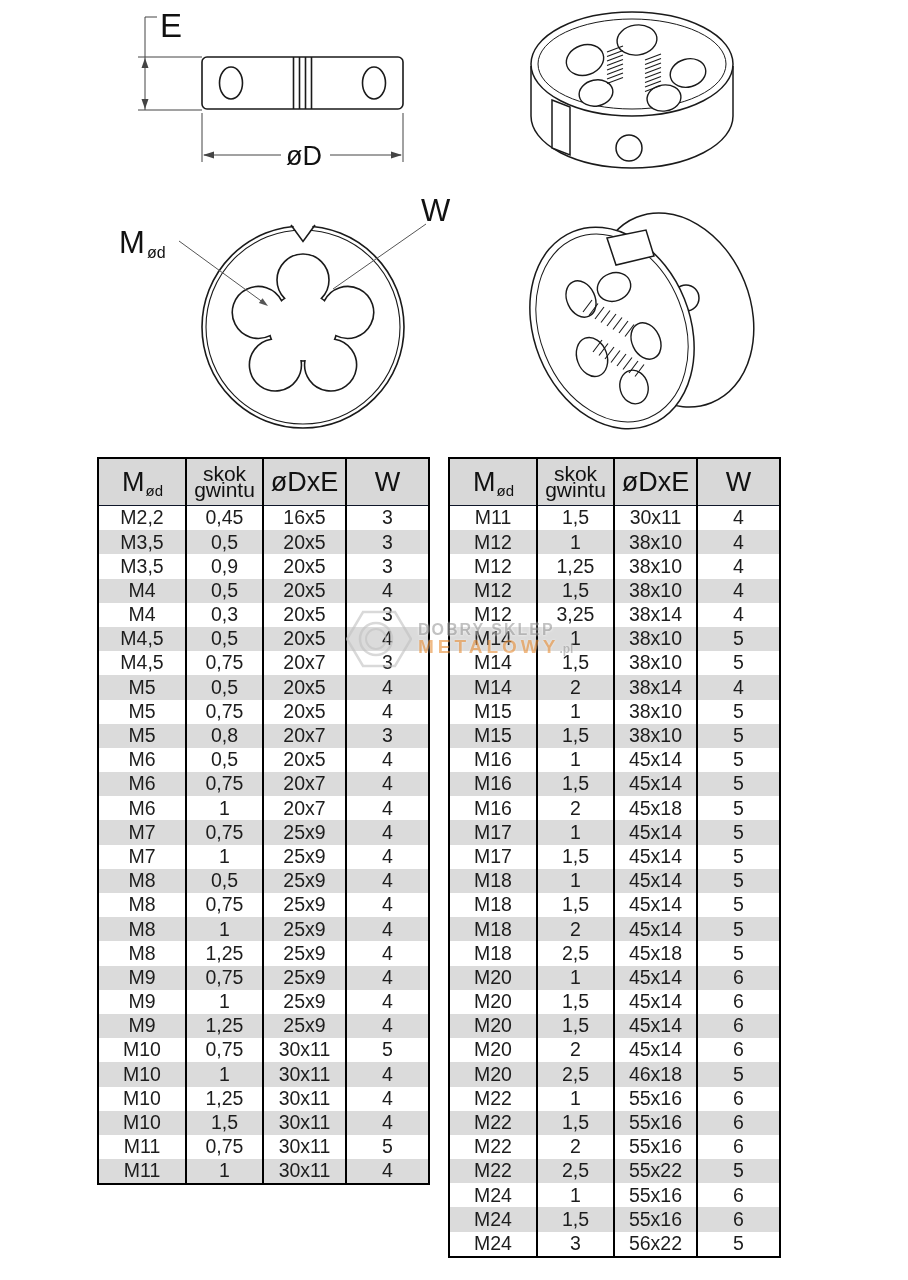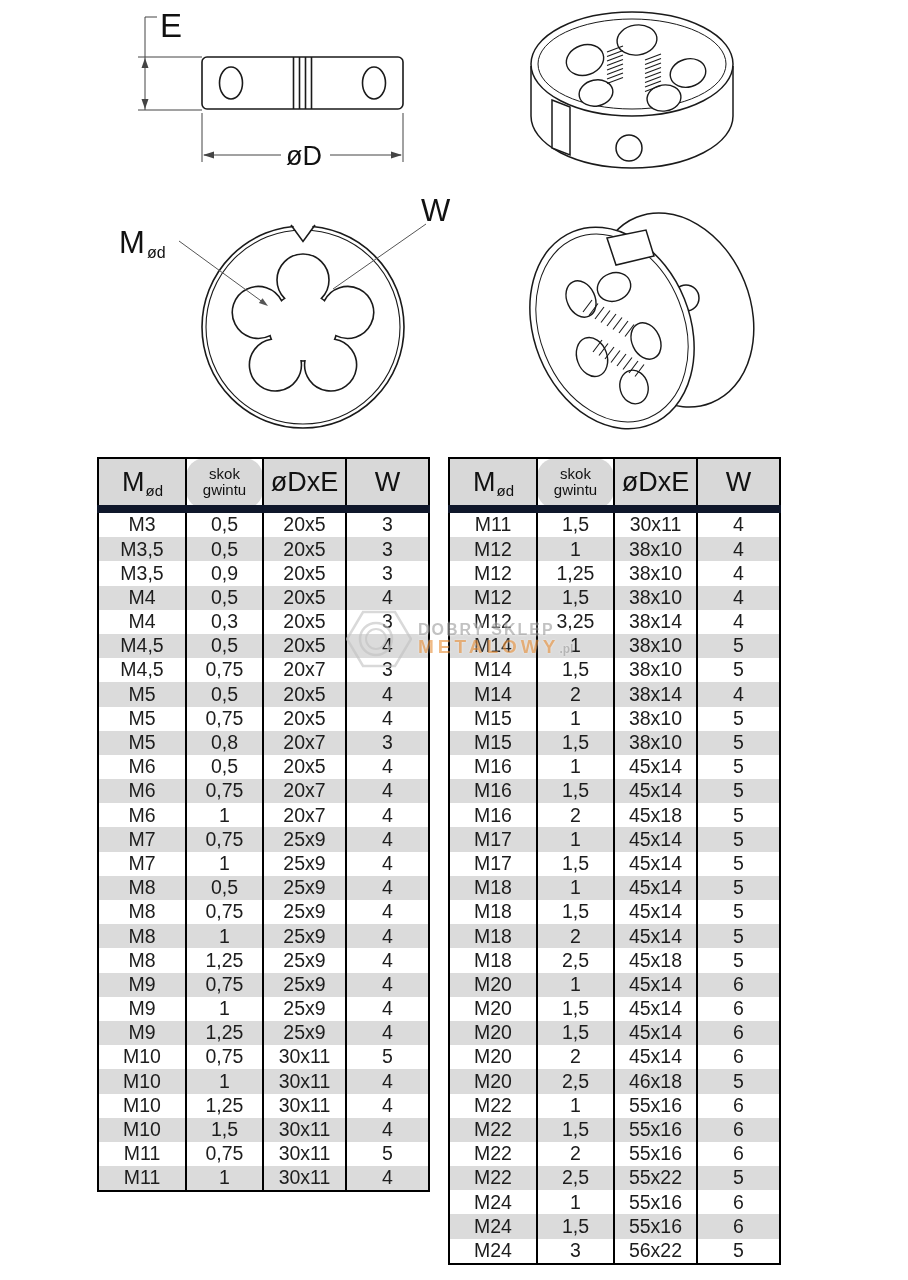--- a/index.html
+++ b/index.html
@@ -11,32 +11,32 @@
   #drawing{position:absolute;left:0;top:0;}
   
   .spec-table{
     position:absolute;top:457px;width:331px;
     border-collapse:collapse;table-layout:fixed;
     border:2px solid #000;
   }
   .spec-table.left{left:97px;}
   .spec-table.right{left:448px;}
   .spec-table th{
-    background:#d8d8d8;height:46px;border-bottom:8px solid #0f172a;
+    background:#d8d8d8;height:46px;border-bottom:1px solid #0f172a;
     font-weight:normal;text-align:center;vertical-align:middle;padding:0;
   }
   .spec-table th + th, .spec-table td + td{border-left:2px solid #000;}
   .spec-table td{
     height:24.2px;padding:0;text-align:center;vertical-align:middle;
     font-size:19.5px;color:#1d1d1d;line-height:1;
   }
   .spec-table tbody tr:nth-child(even){background:#dbdbdb;}
   .h-big{font-size:27px;}
   .h-sub{font-size:15px;position:relative;top:5px;left:1px;}
-  .h-small{font-size:15px;line-height:16px;border-radius:19px;}
+  .h-small{font-size:21px;line-height:16px;}
   
   #watermark{
     position:absolute;left:346px;top:610px;display:flex;align-items:center;
     opacity:.62;pointer-events:none;z-index:5;
   }
   #wm-text{margin-left:6px;}
   #wm-line1{
     font-size:16px;font-weight:bold;letter-spacing:2px;color:#9e9e9e;
     text-shadow:0 0 2px #fff,0 0 3px #fff;line-height:17px;
   }
@@ -190,23 +190,23 @@
       <th class="h-small">
         <div>skok</div>
         <div>gwintu</div>
       </th>
       <th><span class="h-big">øDxE</span></th>
       <th><span class="h-big">W</span></th>
     </tr>
   </thead>
   <tbody id="left-tbody">
       <tr>
-        <td>M3</td>
-        <td>0,5</td>
-        <td>20x5</td>
+        <td>M2,2</td>
+        <td>0,45</td>
+        <td>16x5</td>
         <td>3</td>
       </tr>
       <tr>
         <td>M3,5</td>
         <td>0,5</td>
         <td>20x5</td>
         <td>3</td>
       </tr>
       <tr>
         <td>M3,5</td>

